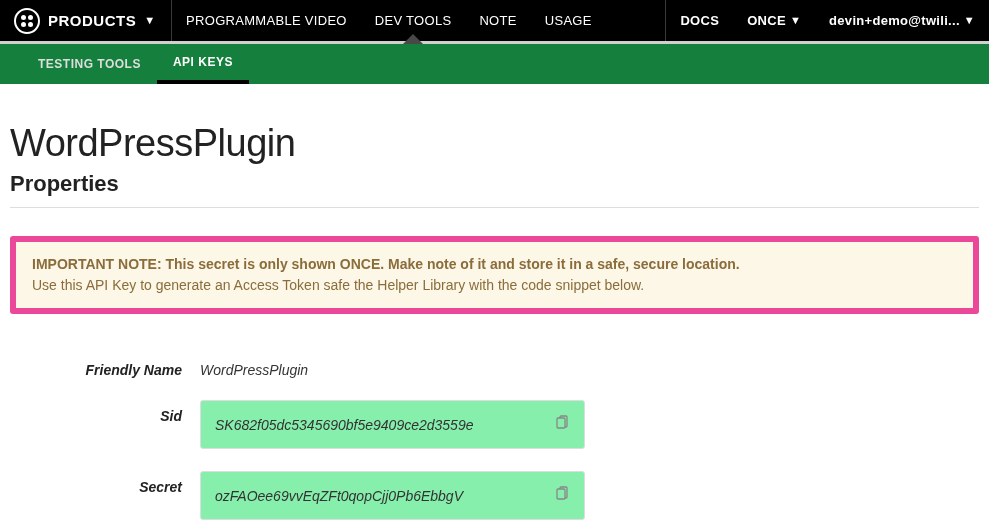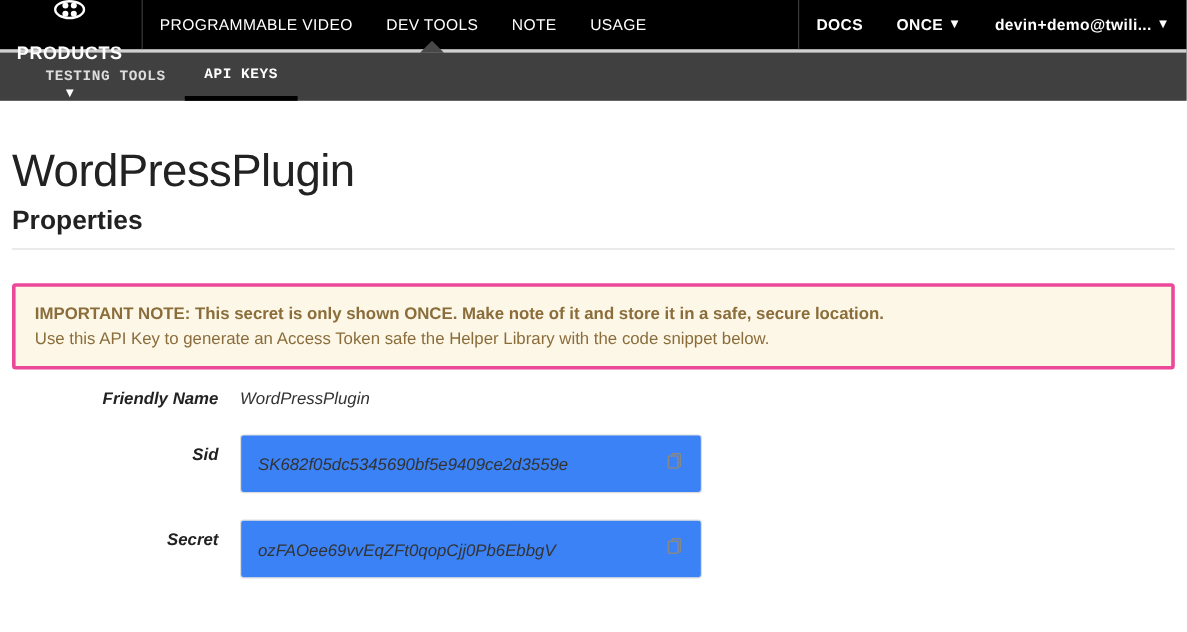--- a/index.html
+++ b/index.html
@@ -16,24 +16,23 @@
       background: #000;
       color: #fff;
       height: 44px;
       display: flex;
       align-items: stretch;
       border-bottom: 3px solid #d0d0d0;
     }
     .top-nav-left {
       display: flex;
       align-items: center;
-      gap: 20px;
+      gap: 8px;
       padding: 0 16px 0 14px;
       border-right: 1px solid #3a3a3a;
-      flex-direction: column;
     }
     .logo-circle {
       width: 26px;
       height: 26px;
       border: 2.5px solid #fff;
       border-radius: 50%;
       display: flex;
       align-items: center;
       justify-content: center;
       position: relative;
@@ -93,26 +92,25 @@
       transform: translateX(-50%);
       width: 0;
       height: 0;
       border-left: 10px solid transparent;
       border-right: 10px solid transparent;
       border-bottom: 10px solid #484848;
     }
 
     
     .sub-nav {
-      background: #404040;
+      background: #15803d;
       height: 40px;
       display: flex;
       align-items: stretch;
       padding-left: 22px;
-      font-family: Liberation Mono, monospace;
     }
     .sub-nav-item {
       color: #ddd;
       font-weight: 900;
       font-size: 12px;
       letter-spacing: 0.5px;
       padding: 0 16px;
       display: flex;
       align-items: center;
       cursor: pointer;
@@ -159,25 +157,25 @@
       font-size: 22px;
       font-weight: 700;
       color: #222;
       padding-bottom: 10px;
       border-bottom: 1px solid #ddd;
       margin-bottom: 28px;
     }
 
     .alert-warning {
       background: #fdf7e7;
-      border: 3px solid #ec4899;
+      border: 6px solid #ec4899;
       color: #8a6d3b;
       padding: 12px 16px;
       border-radius: 3px;
-      margin-bottom: 8px;
+      margin-bottom: 40px;
       font-size: 14px;
       line-height: 1.5;
     }
     .alert-warning strong { font-weight: 700; }
 
     .field-row {
       display: flex;
       margin-bottom: 22px;
       align-items: flex-start;
       font-style: italic;
@@ -192,21 +190,21 @@
     }
     .field-value {
       padding-top: 8px;
       color: #333;
       font-size: 14px;
     }
     .field-box {
       flex: 0 0 auto;
       width: 385px;
       border: 1px solid #ddd;
-      background: #3b82f6;
+      background: #86efac;
       border-radius: 3px;
       padding: 14px 14px;
       display: flex;
       align-items: center;
       justify-content: space-between;
       font-size: 14px;
       color: #333;
     }
     .copy-icon {
       color: #888;

